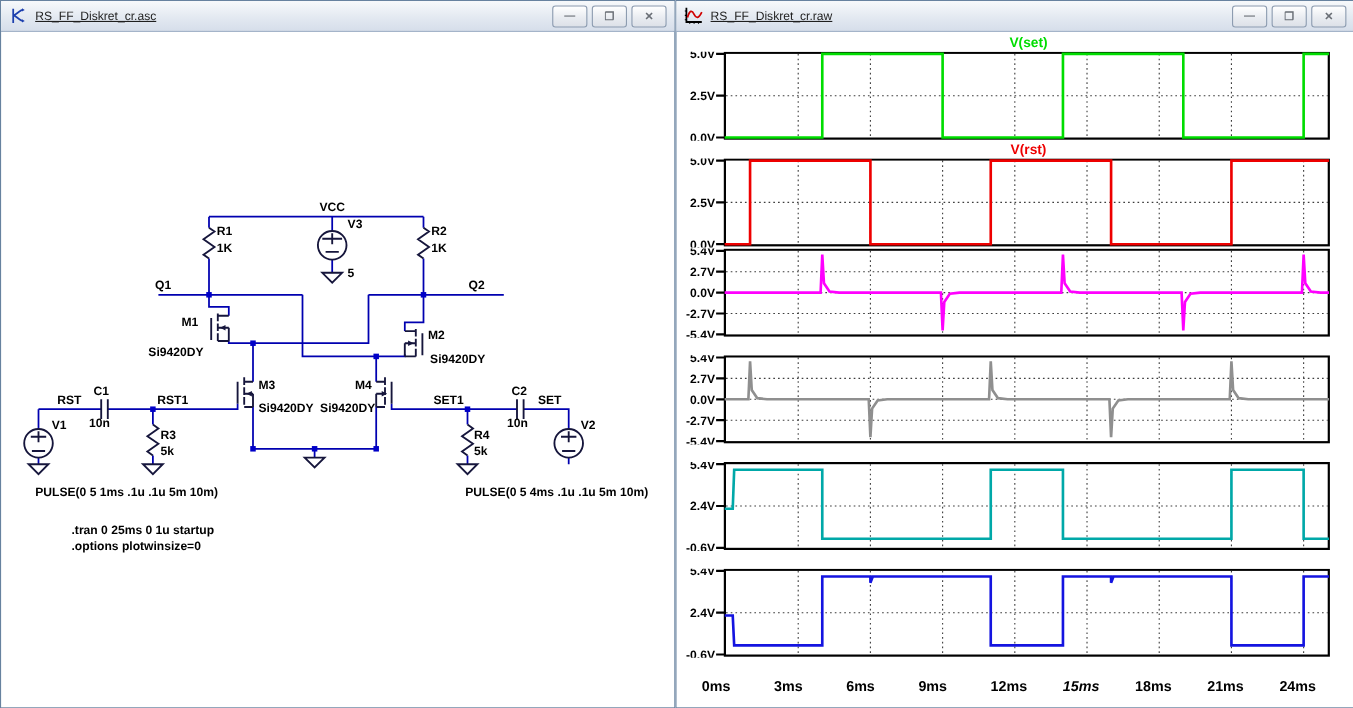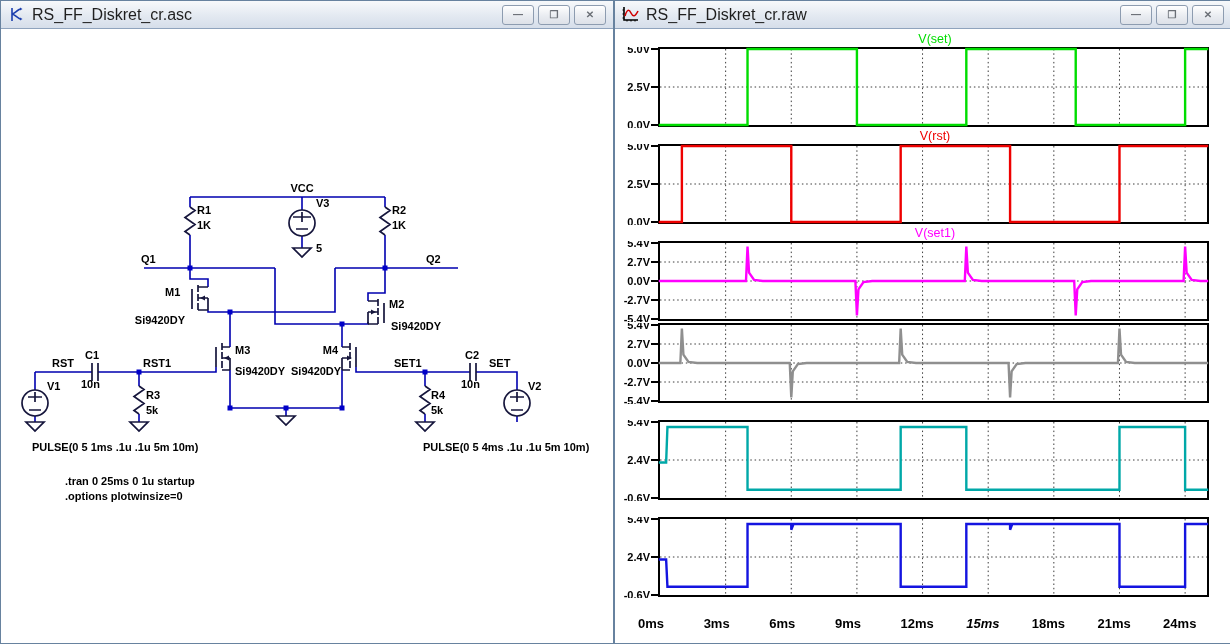--- a/index.html
+++ b/index.html
@@ -1,31 +1,31 @@
 <!DOCTYPE html>
 <html><head>
 <meta charset="utf-8">
 <style>
   html,body{margin:0;padding:0;background:#9fb6d2;font-family:"Liberation Sans",sans-serif;}
   #stage{position:relative;width:1230px;height:644px;background:#9fb6d2;overflow:hidden;}
   .window{position:absolute;top:0;height:642px;background:#ffffff;border:1px solid #67829f;}
   .titlebar{position:absolute;top:0;left:0;right:0;height:28px;
     background:linear-gradient(#f7f9fb,#e3e9f1 55%,#d6deea);
     border-bottom:1px solid #8fa3bd;display:flex;align-items:center;padding:0 7px;box-sizing:border-box;}
-  .win-title{font-size:16px;color:#1f1f1f;margin-left:7px;white-space:nowrap;}
+  .win-title{font-size:11px;color:#1f1f1f;margin-left:7px;white-space:nowrap;text-decoration:underline;}
   .winbtns{margin-left:auto;display:flex;gap:4px;}
   .winbtn{width:30px;height:18px;border:1px solid #8d9cb0;border-radius:3px;
     background:linear-gradient(#ffffff,#e9ecf1 55%,#dde1e8);color:#6a6f76;
     display:flex;align-items:center;justify-content:center;font-size:10px;font-weight:bold;cursor:default;}
   .client{position:absolute;top:28px;left:1px;right:1px;bottom:1px;background:#ffffff;overflow:hidden;}
   
   #panes{position:absolute;top:0;left:0;right:0;bottom:0;}
   .pane{position:relative;width:594px;height:97px;margin:0 0 0 2px;}
   .pane:first-child{margin-top:3px;}
-  .pane-title{height:15px;line-height:14px;text-align:center;font-size:12.5px;font-weight:normal;padding-left:40px;}
+  .pane-title{height:15px;line-height:14px;text-align:center;font-size:12.5px;font-weight:bold;padding-left:40px;}
   .pane svg{display:block;}
   #xlabels{position:relative;height:22px;margin-left:2px;}
   #xlabels span{position:absolute;top:2px;width:44px;text-align:left;font-size:13px;font-weight:bold;color:#000;}
   
   #schematic text{font-family:"Liberation Sans",sans-serif;font-size:11px;font-weight:bold;fill:#000;}
 </style>
 </head>
 <body>
 
 <div id="stage">
@@ -199,21 +199,20 @@
               <text x="32" y="6" text-anchor="end" font-size="11" font-weight="bold" fill="#000" font-family="&quot;Liberation Sans&quot;,sans-serif">5.0V</text>
               <line x1="33" y1="40" x2="41" y2="40" stroke="#000" stroke-width="2"></line>
               <text x="32" y="44" text-anchor="end" font-size="11" font-weight="bold" fill="#000" font-family="&quot;Liberation Sans&quot;,sans-serif">2.5V</text>
               <line x1="33" y1="78" x2="41" y2="78" stroke="#000" stroke-width="2"></line>
               <text x="32" y="82" text-anchor="end" font-size="11" font-weight="bold" fill="#000" font-family="&quot;Liberation Sans&quot;,sans-serif">0.0V</text>
               <rect x="41" y="1" width="549" height="78" fill="none" stroke="#000" stroke-width="2"></rect>
               <polyline points="42,78 63.879999999999995,78 63.879999999999995,2 173.28,2 173.28,78 282.68,78 282.68,2 392.08,2 392.08,78 501.47999999999996,78 501.47999999999996,2 589,2" fill="none" stroke="#ee0000" stroke-width="2.4" stroke-linejoin="miter" stroke-linecap="square"></polyline>
             </svg>
           </div>
           <div class="pane">
-            <div class="pane-title" style="color: rgb(255, 0, 255);">V(set1)</div>
             <svg width="594" height="81">
               <line x1="107.64" y1="2" x2="107.64" y2="78" stroke="#3c3c3c" stroke-width="1" stroke-dasharray="1.5,2.8"></line>
               <line x1="173.28" y1="2" x2="173.28" y2="78" stroke="#3c3c3c" stroke-width="1" stroke-dasharray="1.5,2.8"></line>
               <line x1="238.92" y1="2" x2="238.92" y2="78" stroke="#3c3c3c" stroke-width="1" stroke-dasharray="1.5,2.8"></line>
               <line x1="304.56" y1="2" x2="304.56" y2="78" stroke="#3c3c3c" stroke-width="1" stroke-dasharray="1.5,2.8"></line>
               <line x1="370.2" y1="2" x2="370.2" y2="78" stroke="#3c3c3c" stroke-width="1" stroke-dasharray="1.5,2.8"></line>
               <line x1="435.84" y1="2" x2="435.84" y2="78" stroke="#3c3c3c" stroke-width="1" stroke-dasharray="1.5,2.8"></line>
               <line x1="501.47999999999996" y1="2" x2="501.47999999999996" y2="78" stroke="#3c3c3c" stroke-width="1" stroke-dasharray="1.5,2.8"></line>
               <line x1="567.12" y1="2" x2="567.12" y2="78" stroke="#3c3c3c" stroke-width="1" stroke-dasharray="1.5,2.8"></line>
               <line x1="42" y1="21" x2="589" y2="21" stroke="#3c3c3c" stroke-width="1" stroke-dasharray="1.5,2.8"></line>

